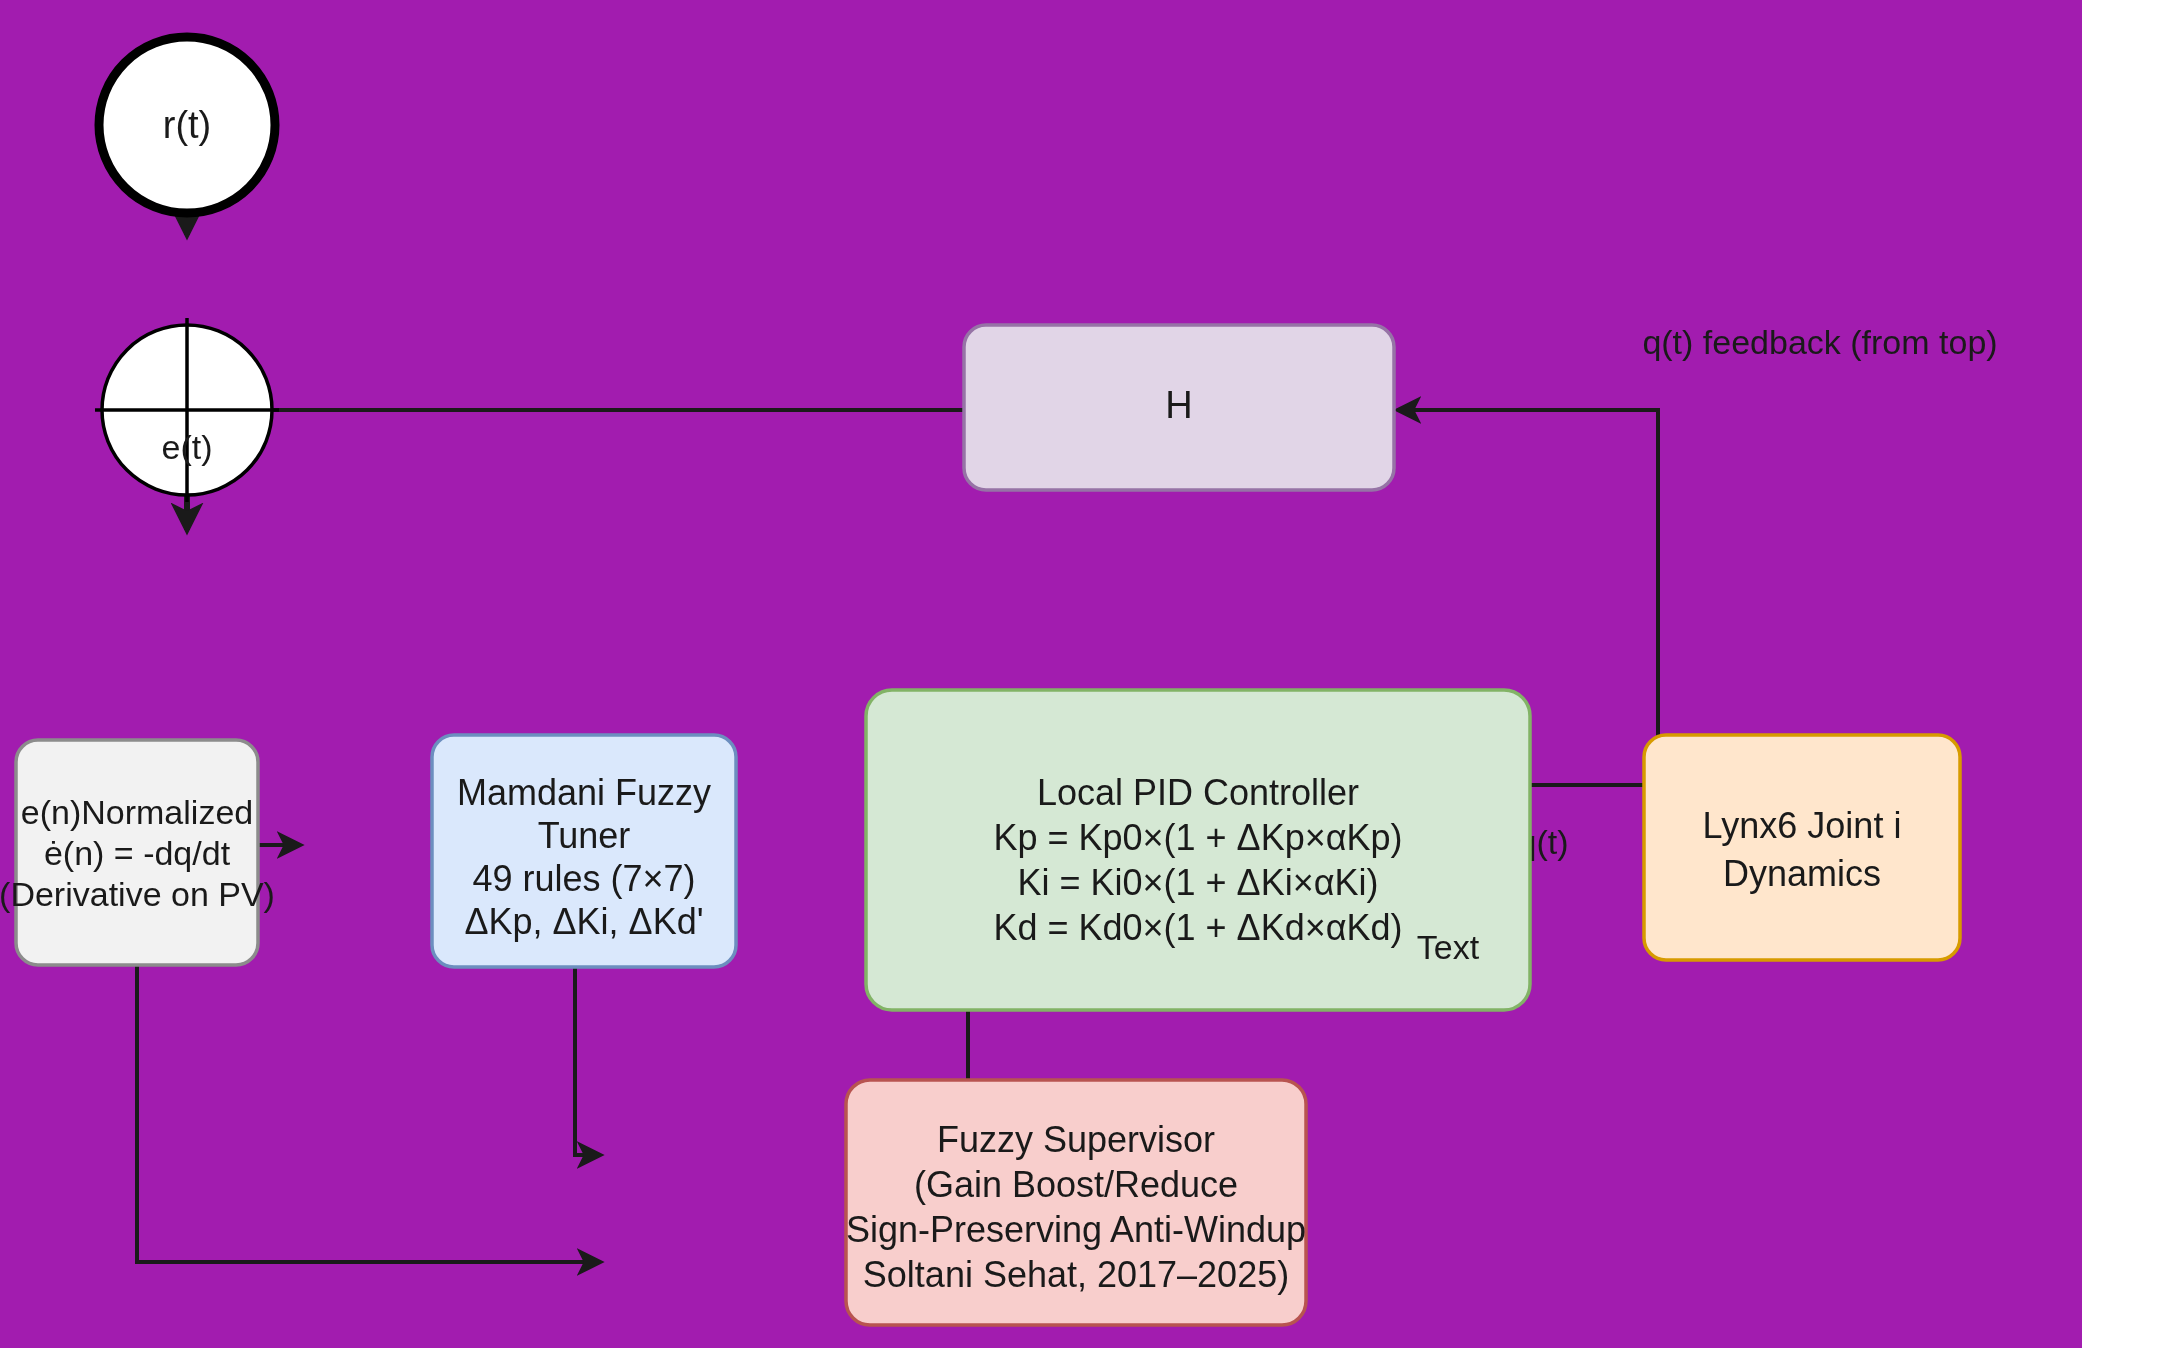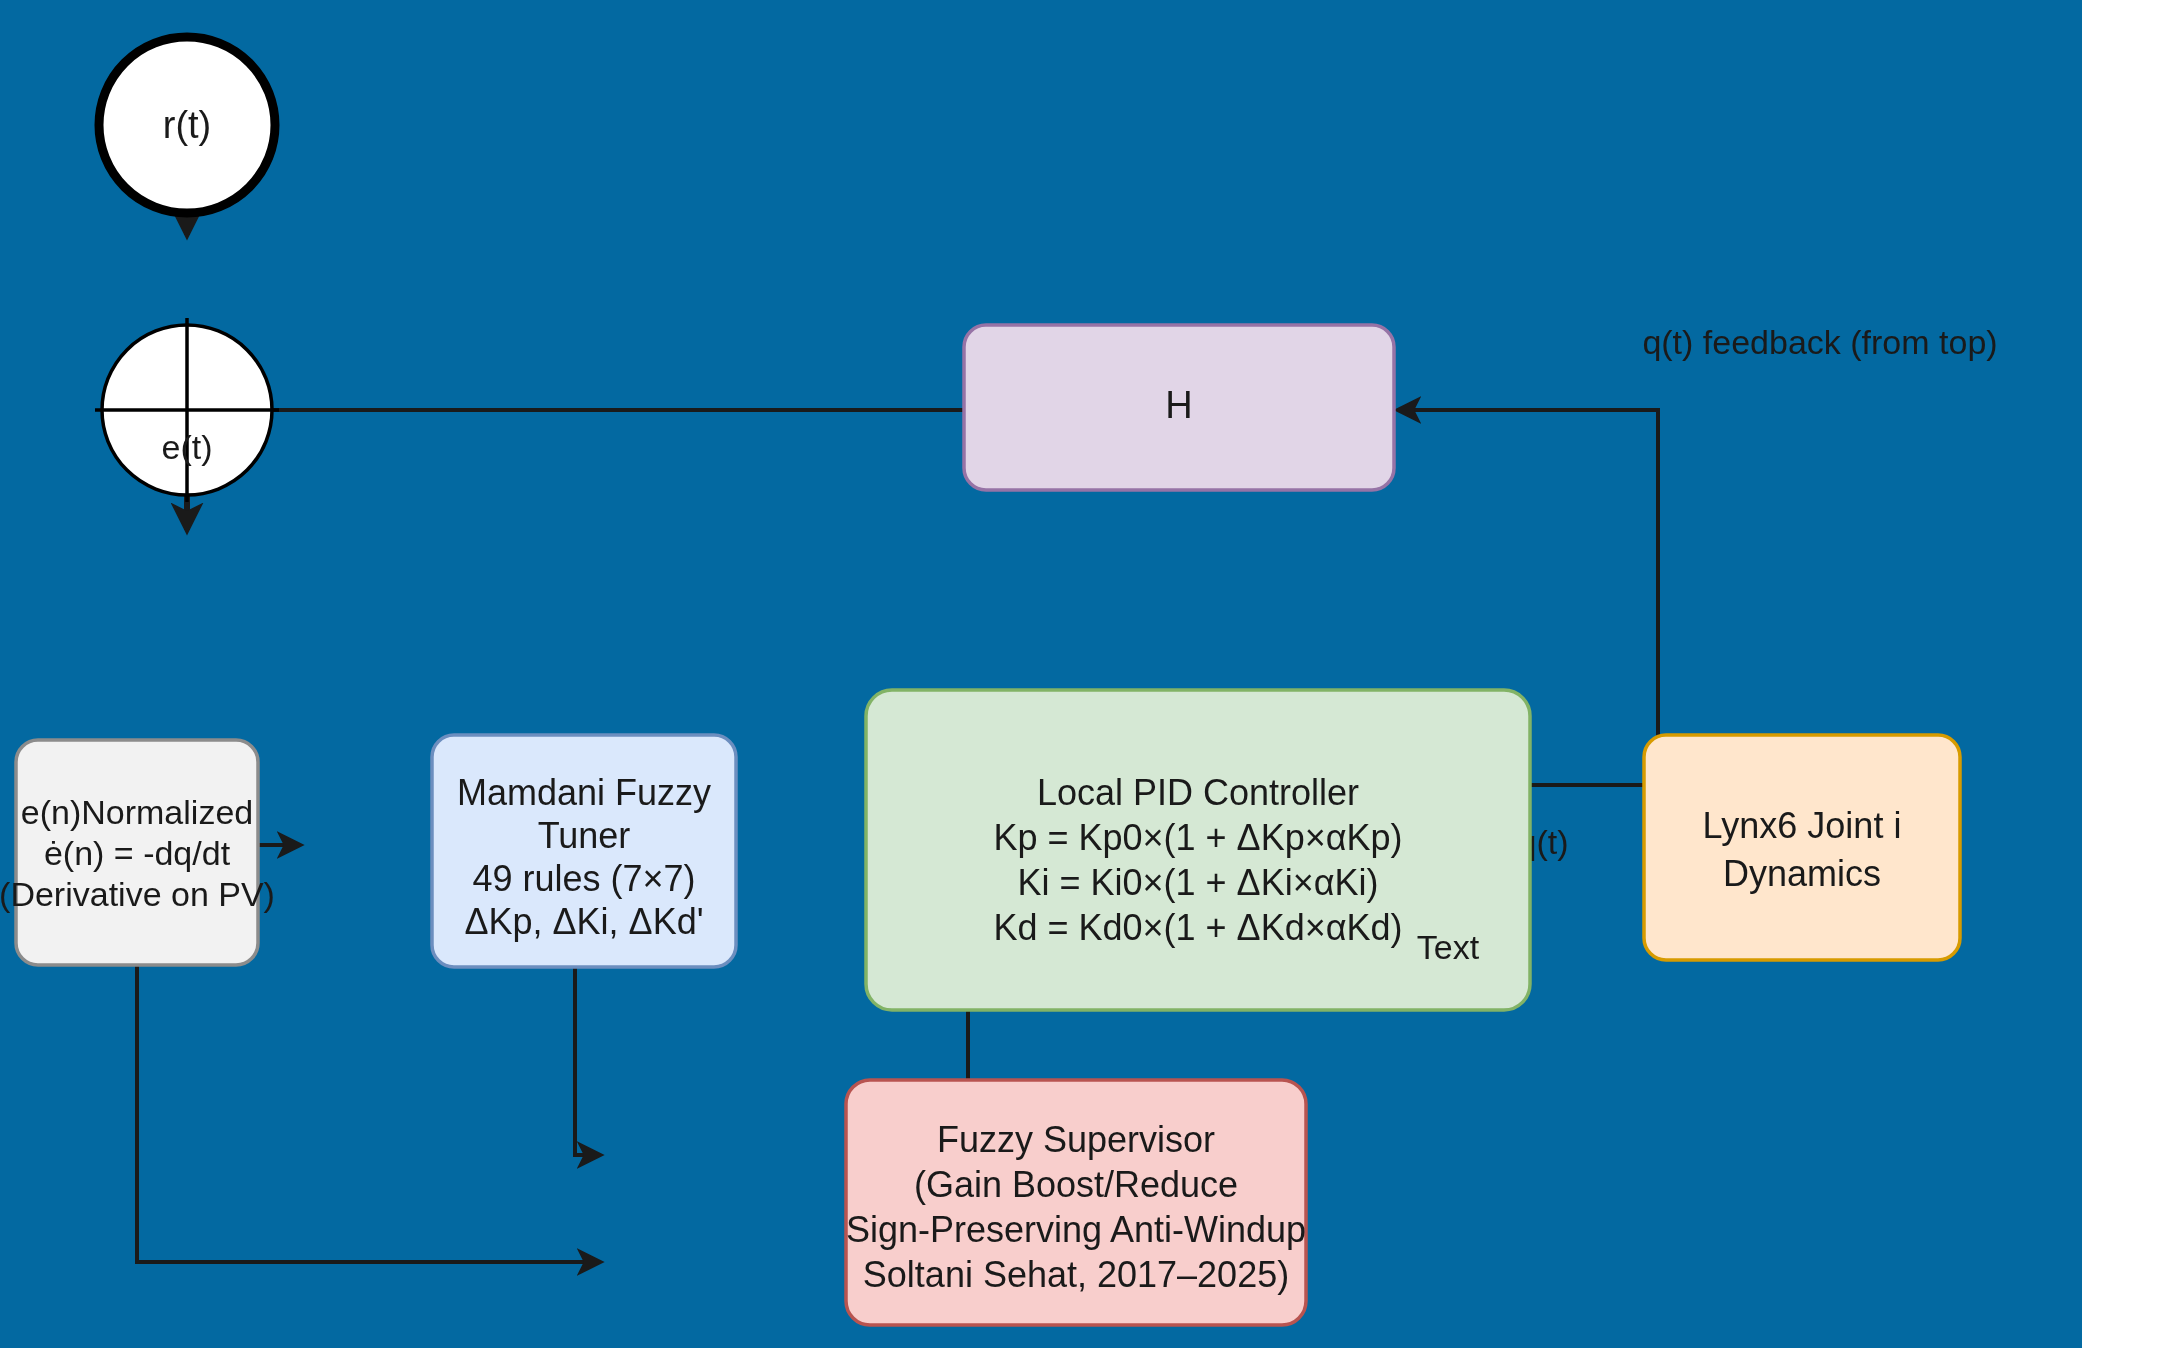--- a/index.html
+++ b/index.html
@@ -10,21 +10,21 @@
   body {
     width: 2170px;
     height: 1348px;
     font-family: "Liberation Sans", sans-serif;
     overflow: hidden;
   }
   #diagram-root {
     position: relative;
     width: 2082px;
     height: 1348px;
-    background: #0369a1;
+    background: #a21caf;
   }
   svg#diagram {
     display: block;
     width: 2170px;
     height: 1348px;
   }
   .node-text {
     font-family: "Liberation Sans", sans-serif;
     fill: #1a1a1a;
     text-anchor: middle;

